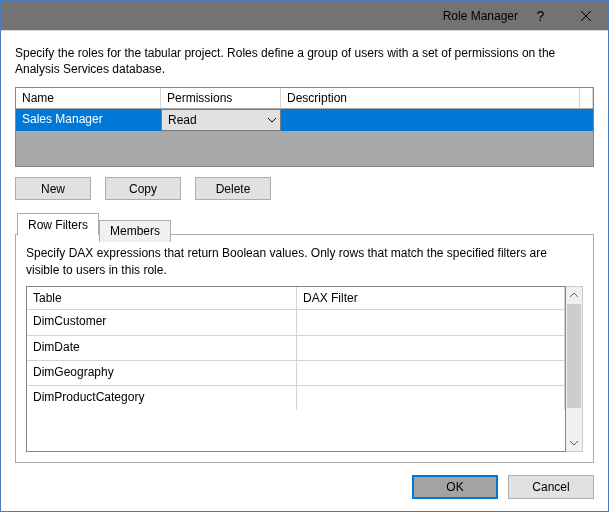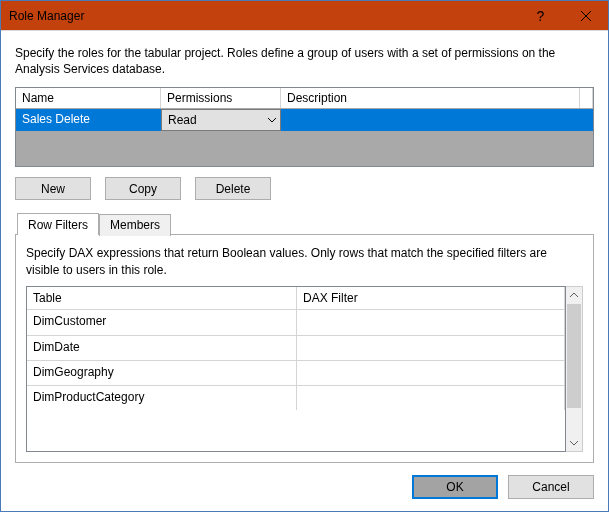--- a/index.html
+++ b/index.html
@@ -14,21 +14,22 @@
     width:609px; height:512px;
     border:1px solid #4a7ab8;
     background:#fff;
     display:flex; flex-direction:column;
   }
   .titlebar {
     height:30px;
     display:flex; align-items:center;
     padding:0 0 0 8px;
     border-bottom:1px solid #d9d9d9;
-    background:#c2410c;
+    background:#737373;
+    text-align:right;
   }
   .titlebar-title { flex:1; font-size:12px; }
   .titlebar-btn {
     width:45px; height:29px;
     display:flex; align-items:center; justify-content:center;
     font-family:"Segoe UI", sans-serif;
   }
   .titlebar-btn.help { font-size:14px; }
   .titlebar-btn.close svg { width:10px; height:10px; }
   .content { padding:10px 14px 0 14px; flex:1; display:flex; flex-direction:column; }
@@ -74,21 +75,21 @@
   .chev-box {
     width:20px;height:20px;border:1px solid #adadad;background:#e1e1e1;
     display:flex;align-items:center;justify-content:center;
   }
   .tabs { display:flex; margin-left:2px;}
   .tab {
     padding:4px 10px 3px 10px;
     border:1px solid #acacac; border-bottom:none;
     background:#fff; position:relative; top:1px; z-index:2;
   }
-  .tab.inactive { background:#f0f0f0; top:2px; z-index:1; padding-top:3px;}
+  .tab.inactive { background:#f0f0f0; top:8px; z-index:1; padding-top:3px;}
   .tabpanel {
     border:1px solid #acacac; padding:8px 10px 10px 10px;
     flex:1; display:flex; flex-direction:column;
   }
   .grid2wrap { flex:1; display:flex; }
   .grid2 {
     border:1px solid #828790; flex:1;
     display:flex; flex-direction:column; background:#fff;
   }
   .grid2-header{display:flex; border-bottom:1px solid #d4d4d4;}
@@ -137,21 +138,21 @@
     <div class="instr">Specify the roles for the tabular project. Roles define a group of users with a set of permissions on the Analysis Services database.</div>
 
     <div class="grid1">
       <div class="grid1-header">
         <div class="hcell hc-name">Name</div>
         <div class="hcell hc-perm">Permissions</div>
         <div class="hcell hc-desc">Description</div>
         <div class="hcell hc-end"></div>
       </div>
       <div class="grid1-row">
-        <div class="rcell rc-name">Sales Delete</div>
+        <div class="rcell rc-name">Sales Manager</div>
         <div class="rcell rc-perm">
           <div class="perm-select">
             <span>Read</span>
             <svg width="8" height="5" viewBox="0 0 8 5">
                 <path d="M0 0 L4 4 L8 0" fill="none" stroke="#000" stroke-width="1"></path>
               </svg>
           </div>
         </div>
         <div class="rcell rc-desc"></div>
       </div>

